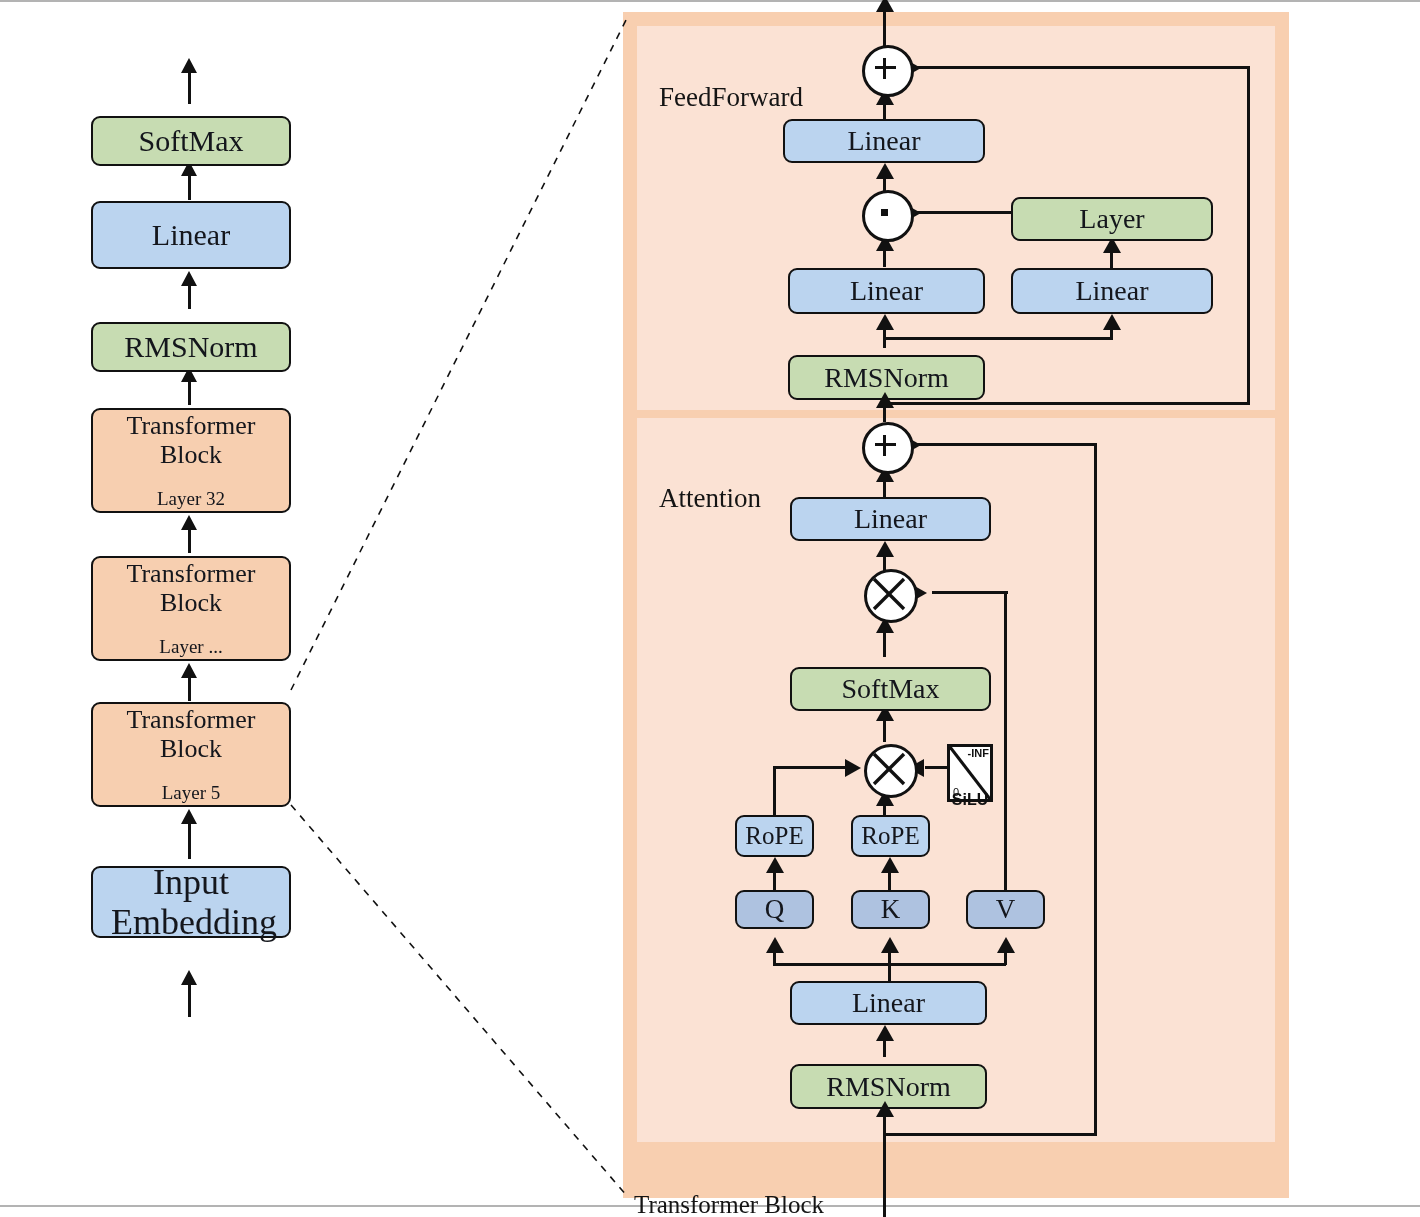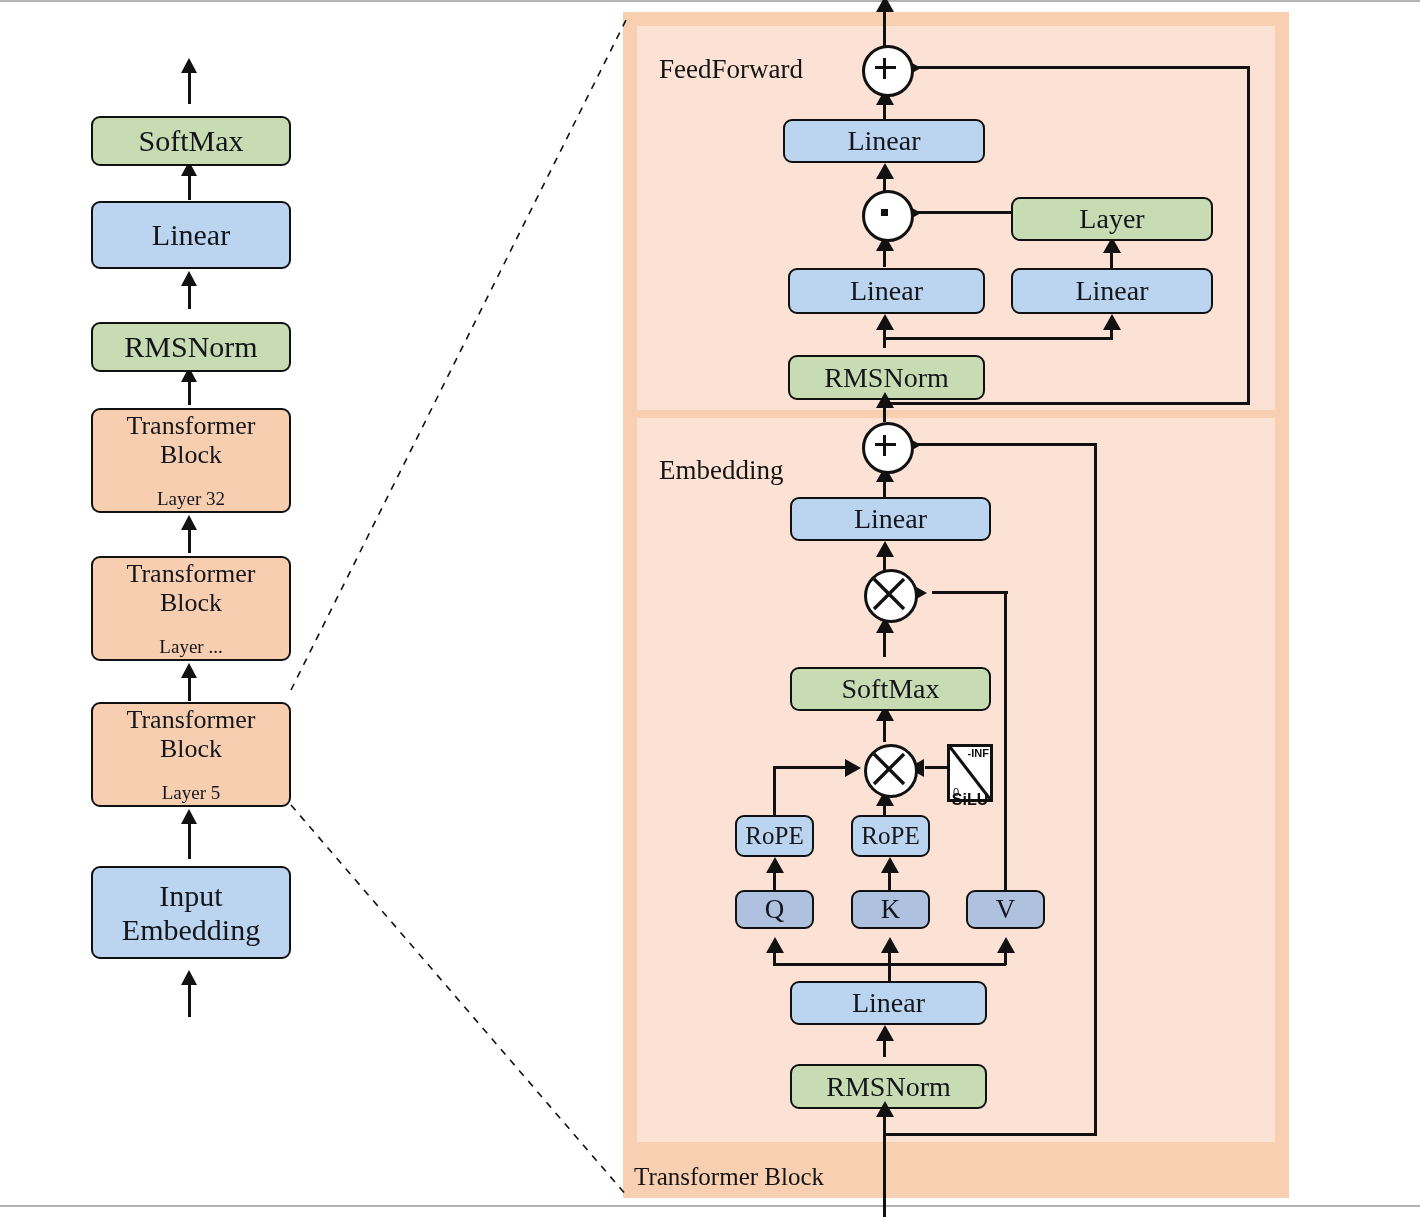--- a/index.html
+++ b/index.html
@@ -72,20 +72,21 @@
   }
   #panel-ff  { left: 637px; top: 26px;  width: 638px; height: 384px; }
   #panel-att { left: 637px; top: 418px; width: 638px; height: 724px; }
 
   .panel-label {
     position: absolute;
     font-size: 27px;
     color: #141414;
     z-index: 7;
     white-space: nowrap;
+    margin-top: 28px;
   }
   #label-ff    { left: 659px; top: 54px; }
   #label-att   { left: 659px; top: 455px; }
   #label-outer { left: 634px; top: 1163px; font-size: 25px; }
 
   
   .line {
     position: absolute;
     background: #111111;
     z-index: 4;
@@ -231,39 +232,39 @@
     <div class="arrow arrow-up-sm" style="left:181px; top:663px;"></div>
 
     <div class="node peach" style="left:91px; top:702px; width:200px; height:105px; font-size:26px;">
       <div style="max-width:150px;">Transformer Block</div>
       <div class="sub">Layer 5</div>
     </div>
 
     <div class="line vline" style="left:188px; top:814px; height:45px;"></div>
     <div class="arrow arrow-up-sm" style="left:181px; top:809px;"></div>
 
-    <div class="node blue" style="left:91px; top:866px; width:200px; height:93px; font-size:30px;">
+    <div class="node blue" style="left:91px; top:866px; width:200px; height:72px; font-size:36px;">
       <div style="max-width:160px;">Input Embedding</div>
     </div>
 
     <div class="line vline" style="left:188px; top:975px; height:42px;"></div>
     <div class="arrow arrow-up-sm" style="left:181px; top:970px;"></div>
   </div>
 
   <svg class="leader" style="left:0; top:0; width:1420px; height:1217px;">
     <line x1="291" y1="690" x2="627" y2="18" stroke="#111111" stroke-width="1.6" stroke-dasharray="7,7"></line>
     <line x1="291" y1="805" x2="627" y2="1196" stroke="#111111" stroke-width="1.6" stroke-dasharray="7,7"></line>
   </svg>
 
   <div id="tb-outer"></div>
   <div class="panel" id="panel-ff"></div>
   <div class="panel" id="panel-att"></div>
 
   <div class="panel-label" id="label-ff">FeedForward</div>
-  <div class="panel-label" id="label-att">Embedding</div>
+  <div class="panel-label" id="label-att">Attention</div>
   <div class="panel-label" id="label-outer">Transformer Block</div>
 
   <div class="line vline" style="left:883px; top:0px; height:48px; z-index:9;"></div>
   <div class="arrow arrow-up" style="left:876px; top:-4px; z-index:9;"></div>
 
   <div class="op" style="left:862px; top:45px; width:46px; height:46px;">
     <div class="op-inner" style="left:9.6px; top:17.9px; width:21px; height:3.4px;"></div>
     <div class="op-inner" style="left:17.9px; top:9.6px; width:3.4px; height:21px;"></div>
   </div>
 

